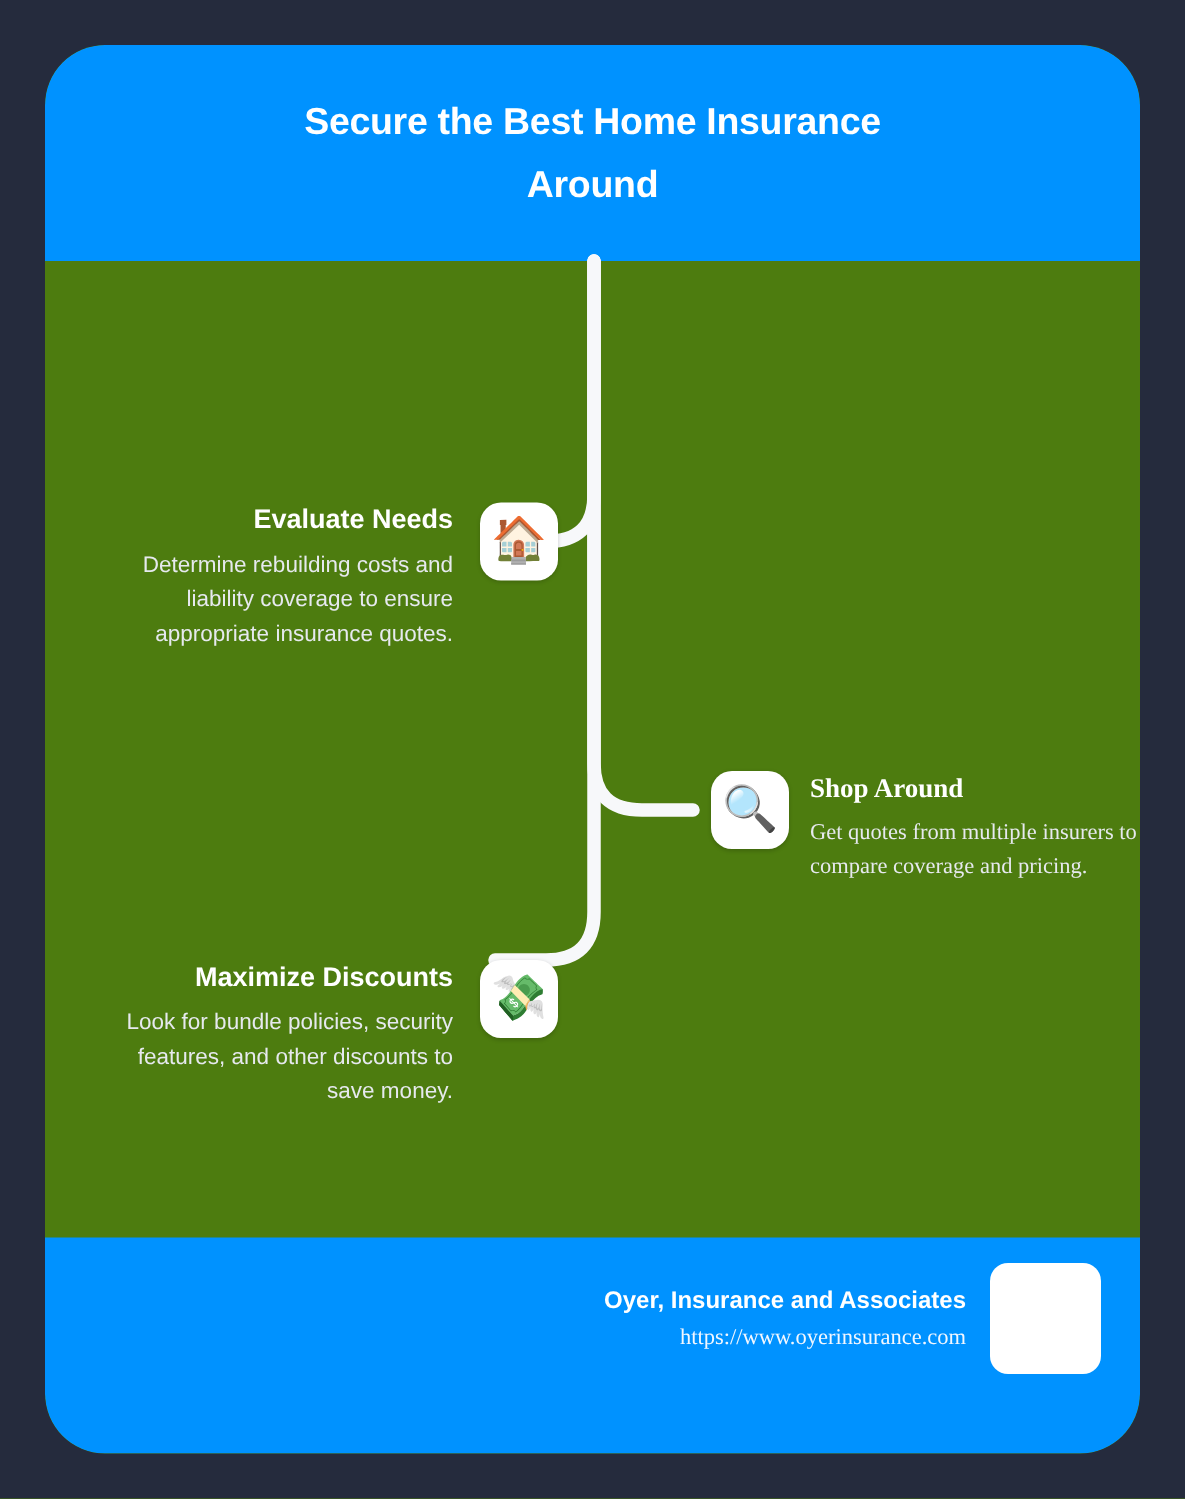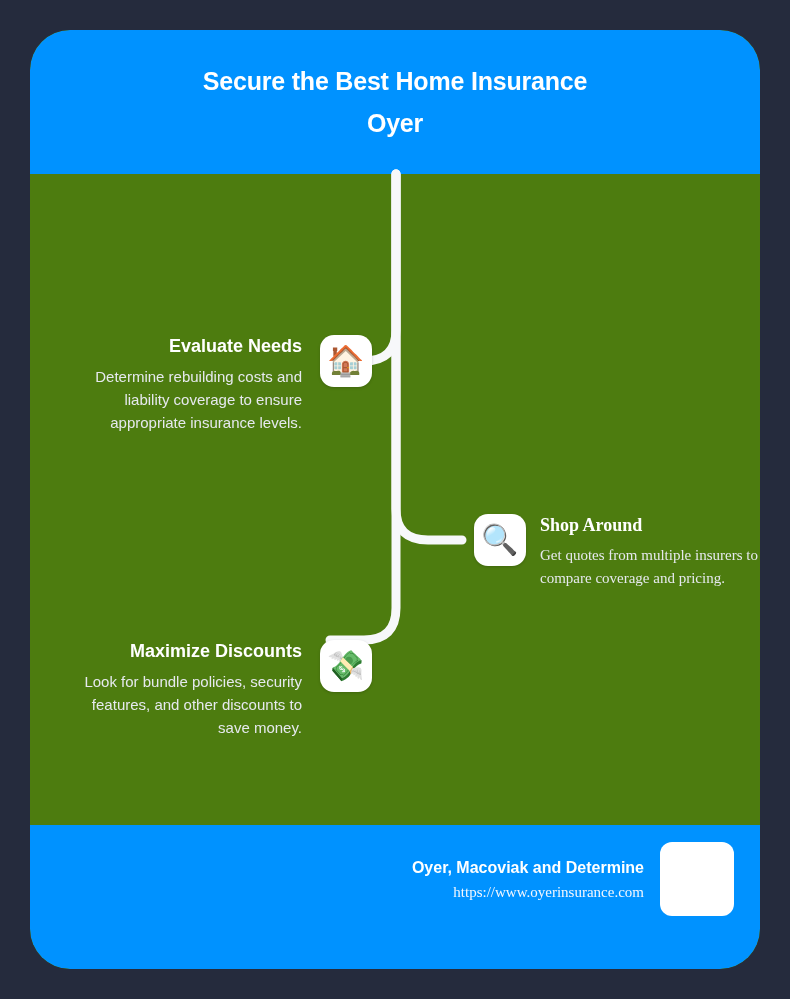--- a/index.html
+++ b/index.html
@@ -150,34 +150,34 @@
   }
 </style>
 </head>
 <body>
 
 <div id="infographic-card">
 
   <div id="header-band">
     <div id="header-title">
       <div>Secure the Best Home Insurance</div>
-      <div>Oyer</div>
+      <div>Around</div>
     </div>
   </div>
 
   <svg id="connector-svg" viewBox="0 0 730 939" width="730" height="939" fill="none">
     <path d="M366 144 L366 578 Q366 610 334 610 L300 610" stroke="#f7f8fa" stroke-width="9" stroke-linecap="round" fill="none"></path>
     <path d="M366 144 L366 300 Q366 331 334 331 L300 331" stroke="#f7f8fa" stroke-width="9" stroke-linecap="round" fill="none"></path>
     <path d="M366 144 L366 479 Q366 510 398 510 L432 510" stroke="#f7f8fa" stroke-width="9" stroke-linecap="round" fill="none"></path>
   </svg>
 
   <div class="step step-left" id="step-1">
     <div class="step-text align-right">
       <div class="step-title">Evaluate Needs</div>
-      <div class="step-desc">Determine rebuilding costs and liability coverage to ensure appropriate insurance levels.</div>
+      <div class="step-desc">Determine rebuilding costs and liability coverage to ensure appropriate insurance quotes.</div>
     </div>
     <div class="icon-tile">
       <span>🏠</span>
     </div>
   </div>
 
   <div class="step step-right" id="step-2">
     <div class="icon-tile">
       <span>🔍</span>
     </div>
@@ -193,20 +193,20 @@
       <div class="step-desc">Look for bundle policies, security features, and other discounts to save money.</div>
     </div>
     <div class="icon-tile">
       <span>💸</span>
     </div>
   </div>
 
   <div id="footer-band">
     <div id="footer-inner">
       <div id="footer-textblock">
-        <div id="footer-company">Oyer, Macoviak and Determine</div>
+        <div id="footer-company">Oyer, Insurance and Associates</div>
         <div id="footer-url">https://www.oyerinsurance.com</div>
       </div>
       <div id="footer-logo"></div>
     </div>
   </div>
 
 </div>
 
 </body></html>

